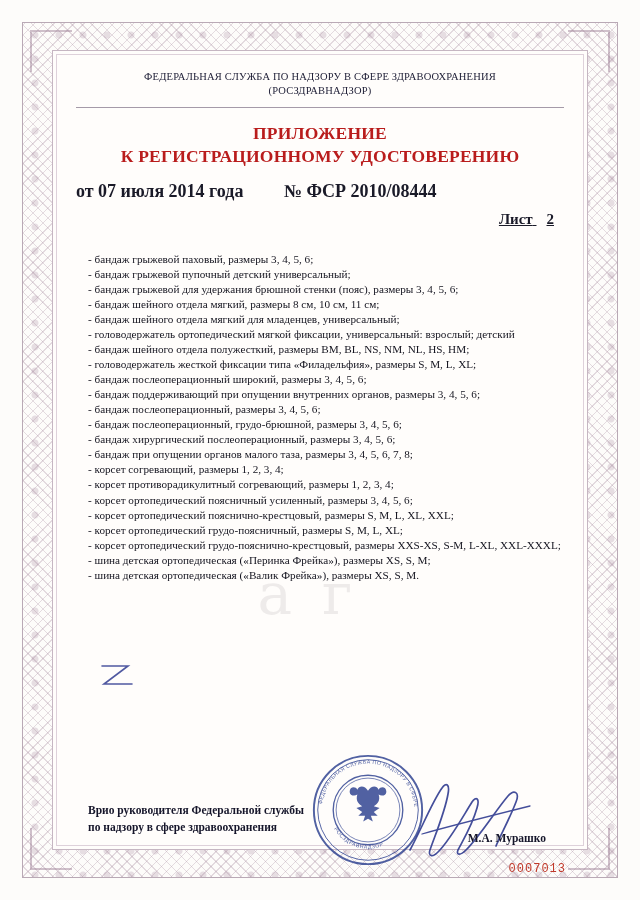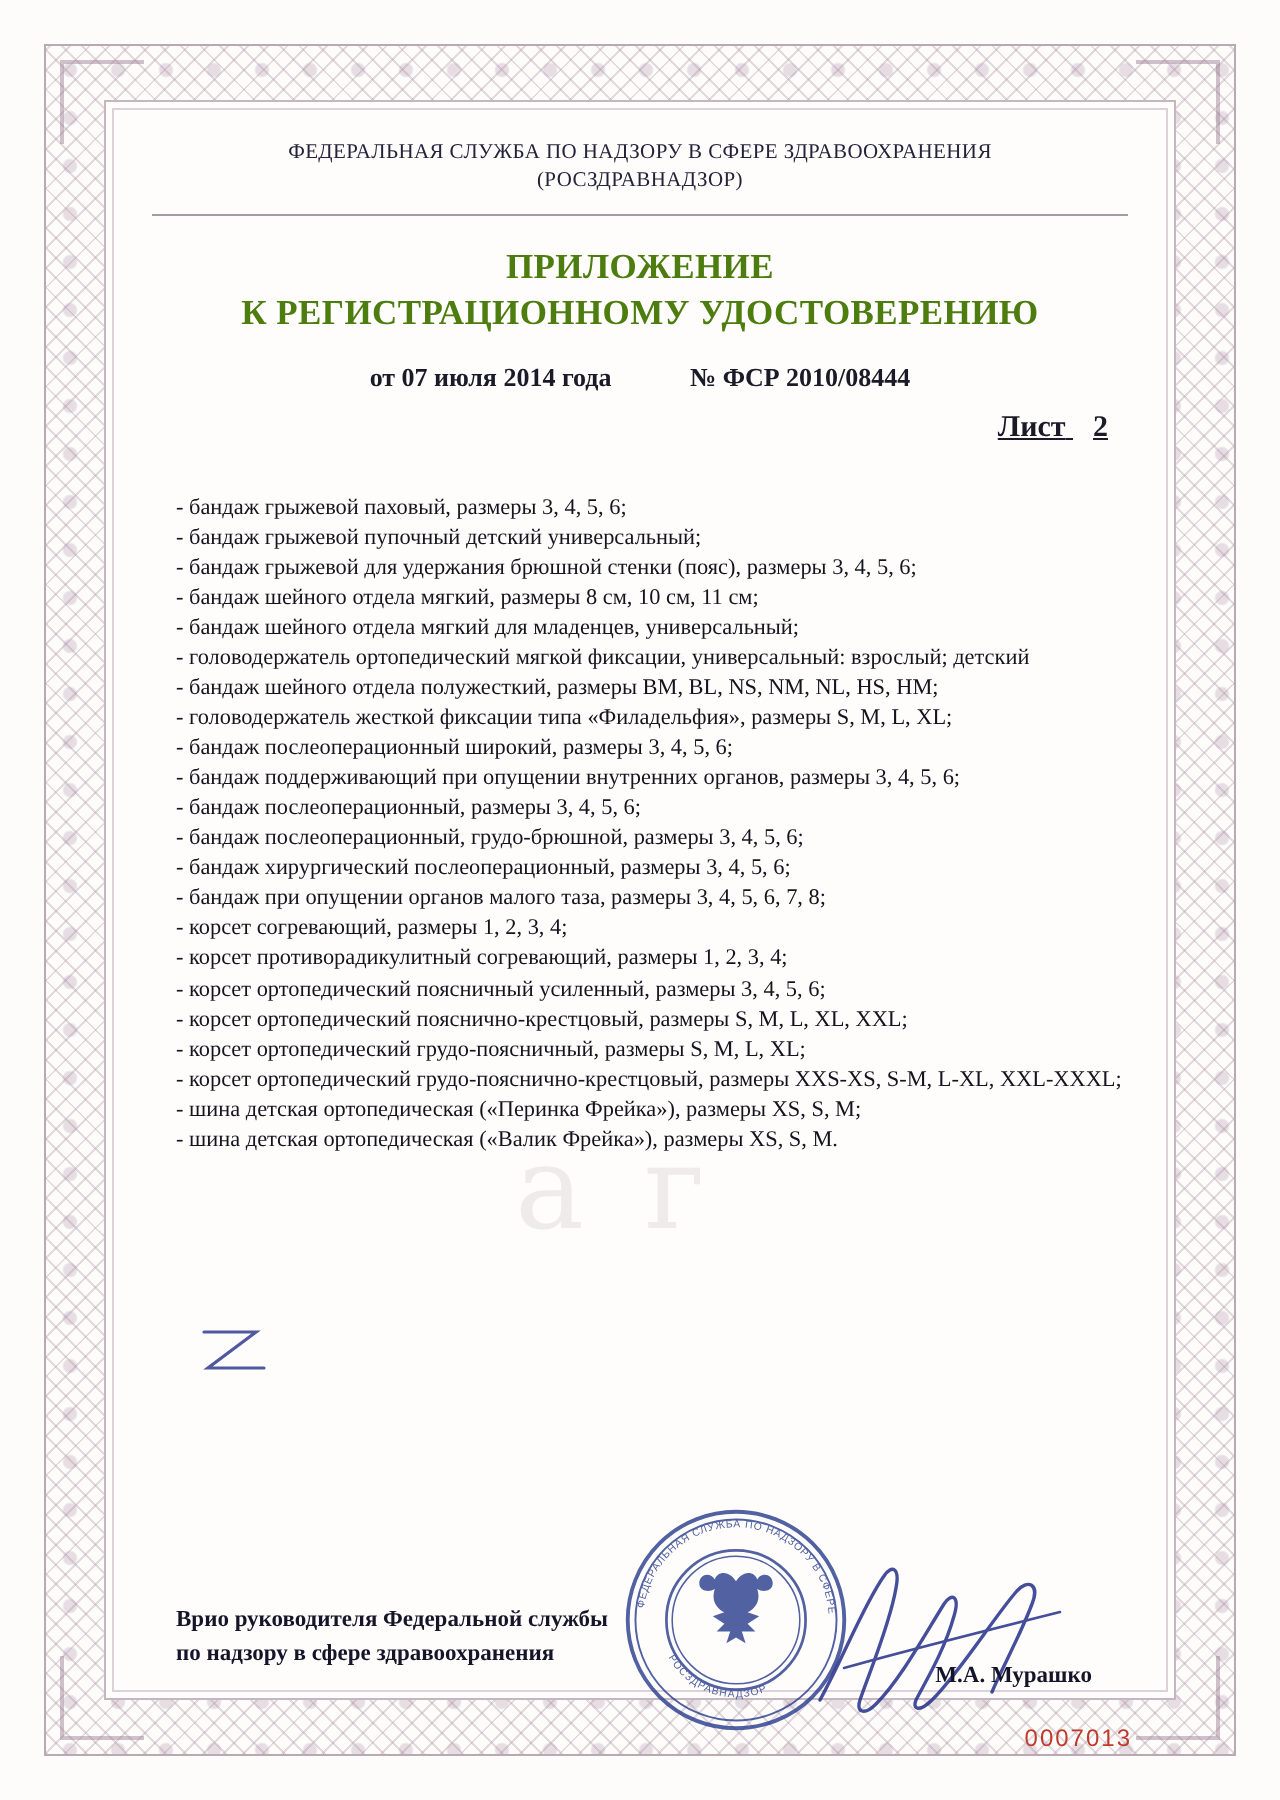--- a/index.html
+++ b/index.html
@@ -101,32 +101,32 @@
     margin: 9px 0 14px 0;
     height: 1px;
     background: #a59aa8;
   }
 
   .title {
     text-align: center;
     font-weight: bold;
     font-size: 17.5px;
     line-height: 1.32;
-    color: #4d7c0f;
+    color: #b91c1c;
     letter-spacing: 0.2px;
   }
   .title .t1 { display: block; }
   .title .t2 { display: block; }
   .title .t3 { display: block; }
 
   .dateline {
     margin-top: 12px;
-    text-align: center;
-    font-weight: bold;
-    font-size: 13px;
+    text-align: left;
+    font-weight: bold;
+    font-size: 18px;
   }
   .dateline .date { margin-right: 36px; }
   .dateline .num { }
 
   .sheet {
     margin-top: 9px;
     text-align: right;
     font-weight: bold;
     font-size: 15px;
     padding-right: 10px;
@@ -162,21 +162,21 @@
     top: 832px;
     font-weight: bold;
     font-size: 11.5px;
     color: #15152a;
   }
 
   .docnum {
     position: absolute;
     right: 74px;
     top: 862px;
-    font-family: Liberation Sans, sans-serif;
+    font-family: Liberation Mono, monospace;
     font-size: 12px;
     letter-spacing: 1px;
     color: #c0392b;
   }
 
   
   .stamp {
     position: absolute;
     left: 310px;
     top: 752px;

